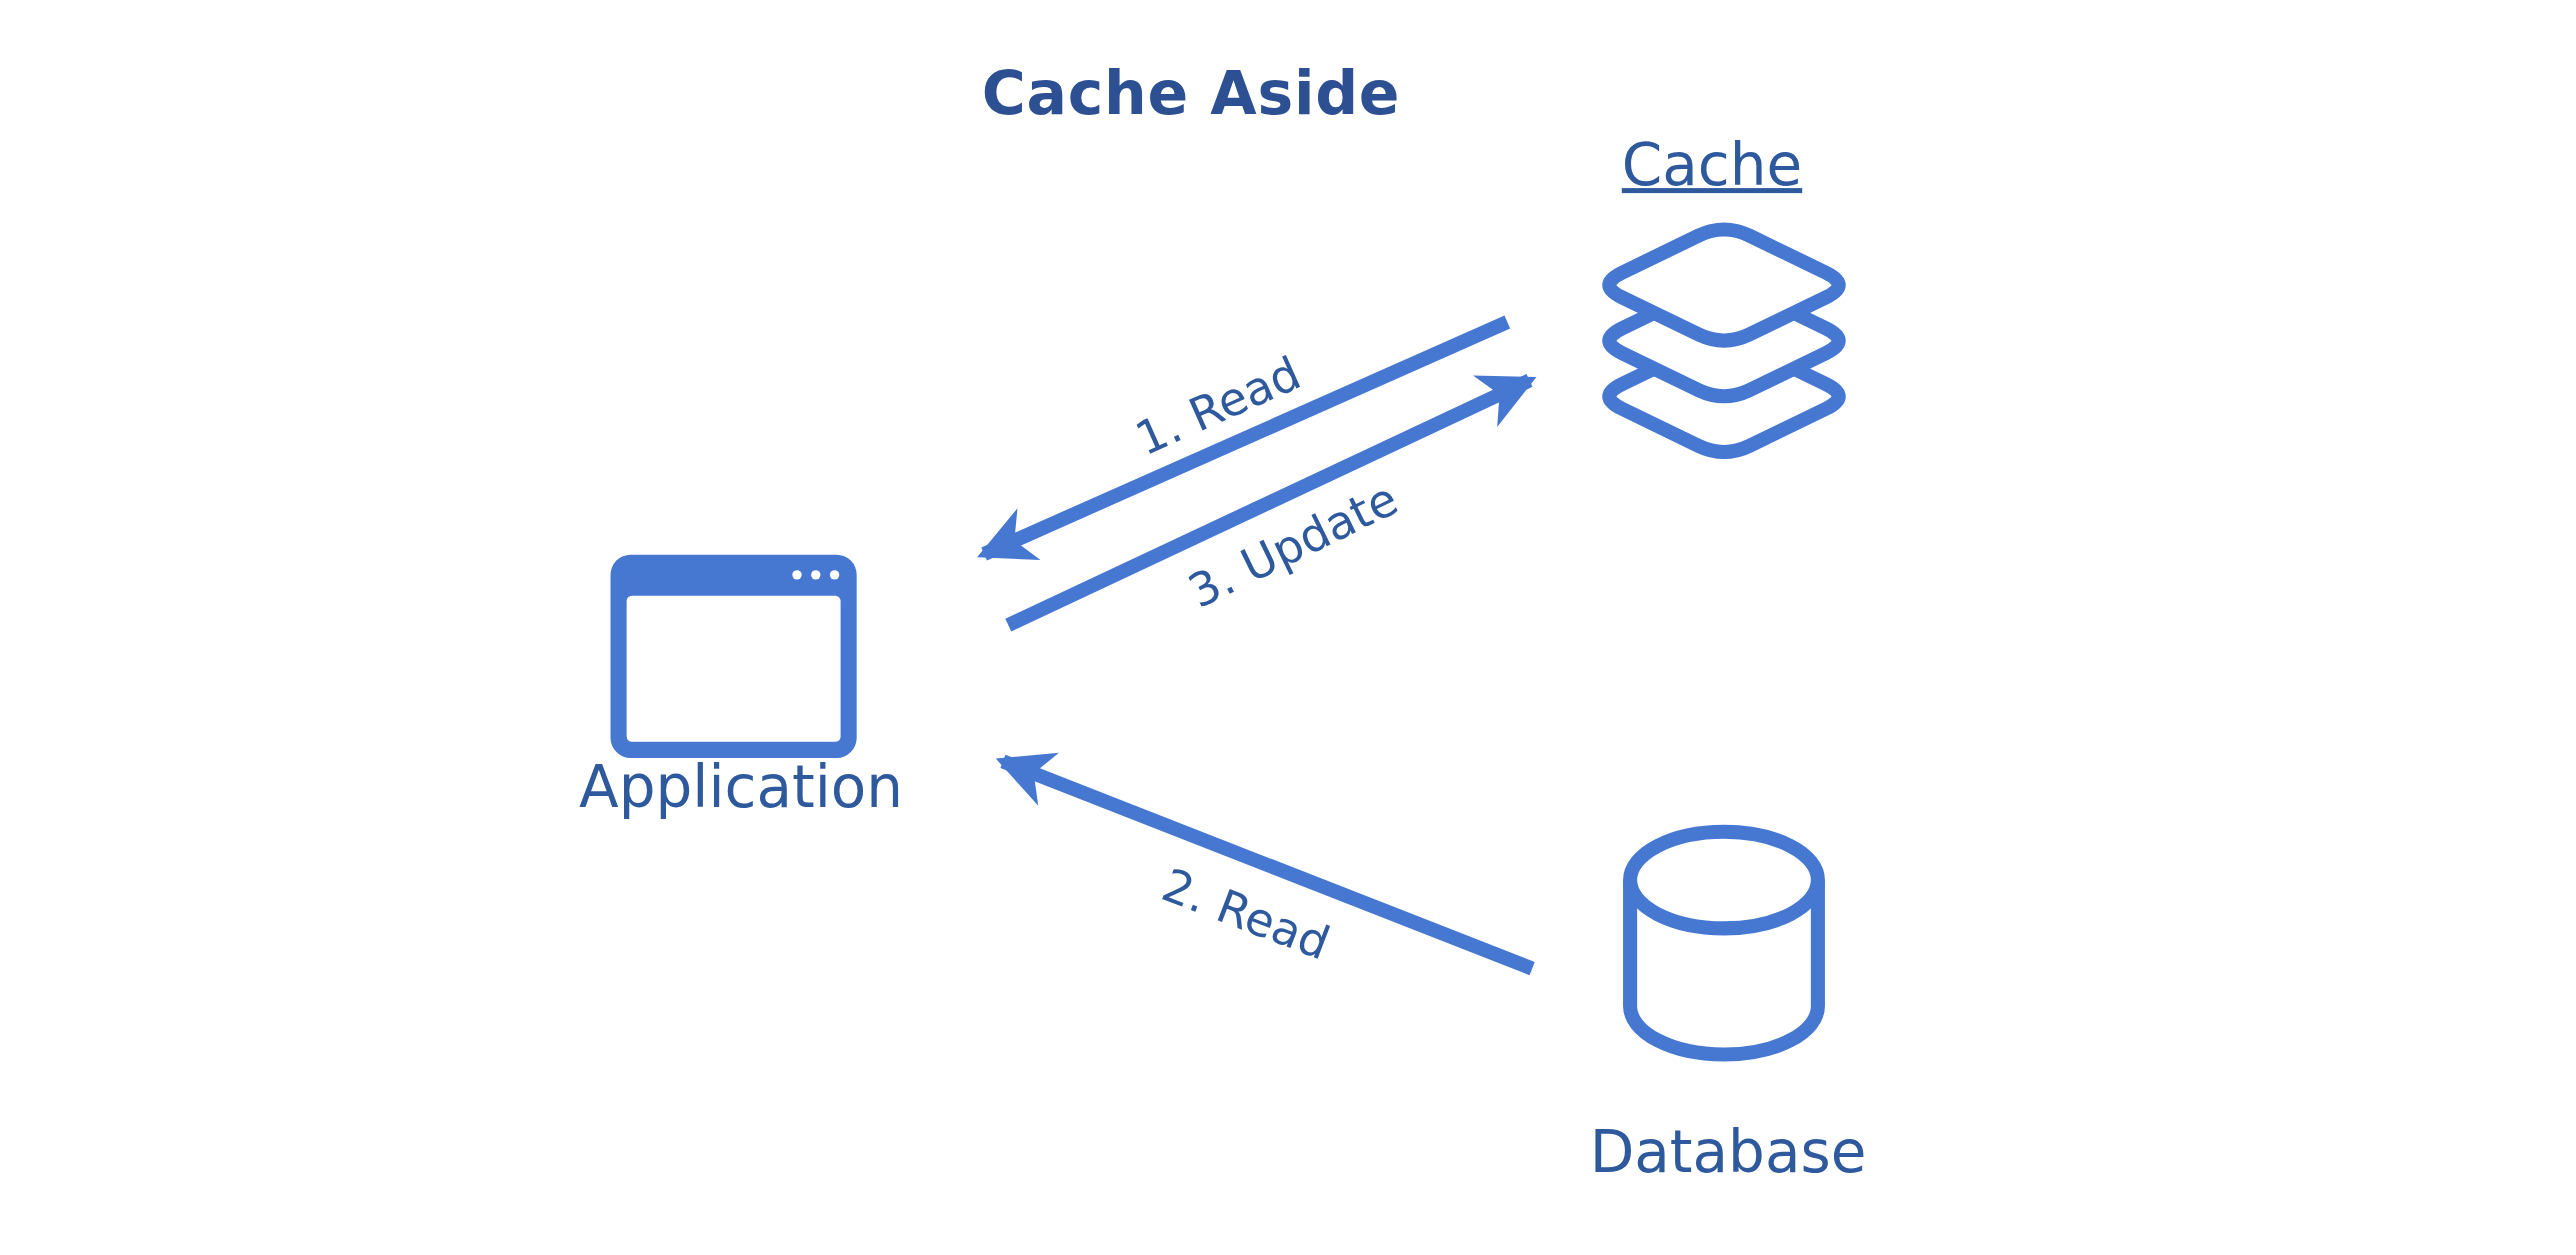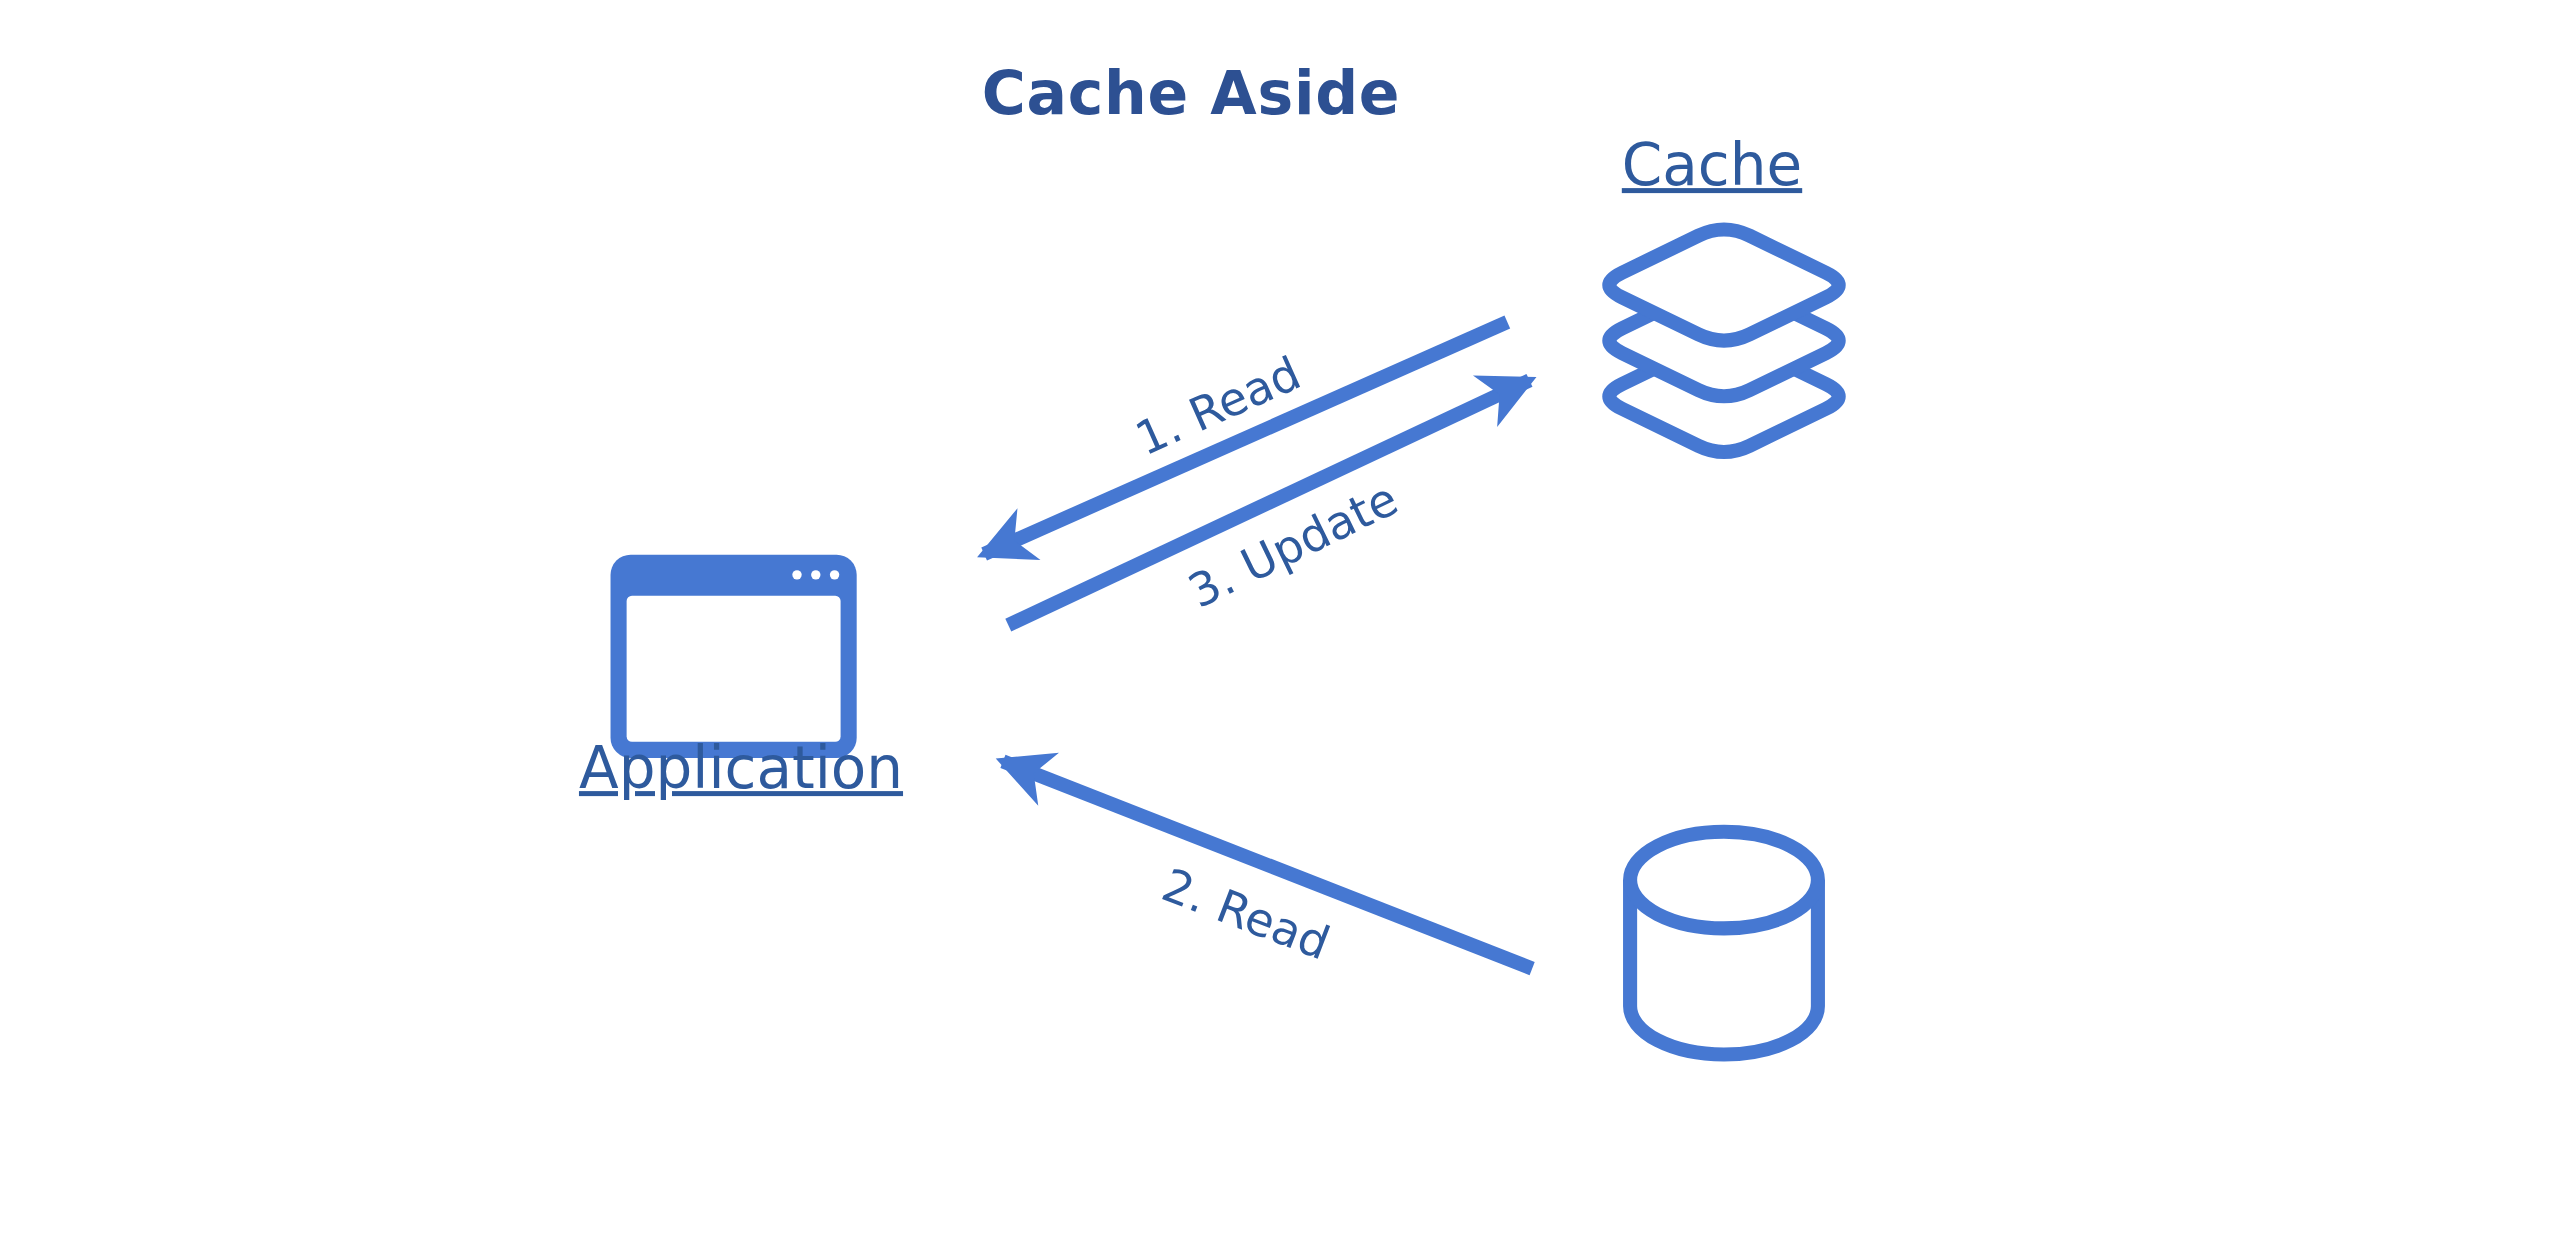--- a/index.html
+++ b/index.html
@@ -33,21 +33,21 @@
     position: absolute;
     left: 1191px; top: 93px;
     transform: translate(-50%, -50%);
     white-space: nowrap;
     color: #2d5092;
     font-size: 60px;
     font-weight: 700;
     letter-spacing: 0.7px;
   }
   .lbl.cache       { left: 1712px; top: 166px; text-decoration: underline; }
-  .lbl.application { left: 741px; top: 769px; text-decoration: underline; }
+  .lbl.application { left: 741px; top: 788px; }
   .lbl.database    { left: 1728px; top: 1153px; }
   .arrow-lbl {
     position: absolute;
     white-space: nowrap;
     color: #2e5a9d;
     font-size: 46px;
   }
   .arrow-lbl.read1  { left: 1218px; top: 406px;  transform: translate(-50%,-50%) rotate(-24deg); }
   .arrow-lbl.update { left: 1293px; top: 545px;  transform: translate(-50%,-50%) rotate(-26deg); }
   .arrow-lbl.read2  { left: 1246px; top: 914px; transform: translate(-50%,-50%) rotate(21deg); }
@@ -89,20 +89,21 @@
       <line x1="2284" y1="1444" x2="1495" y2="1135" marker-end="url(#arrowhead)"></line>
     </g>
   </svg>
 
   <div class="title">Cache Aside</div>
 
   <div class="lbl cache">Cache</div>
 
   <div class="lbl application">Application</div>
 
+  <div class="lbl database">Database</div>
 
   <div class="arrow-lbl read1">1. Read</div>
 
   <div class="arrow-lbl update">3. Update</div>
 
   <div class="arrow-lbl read2">2. Read</div>
 
 </div>
 
 

